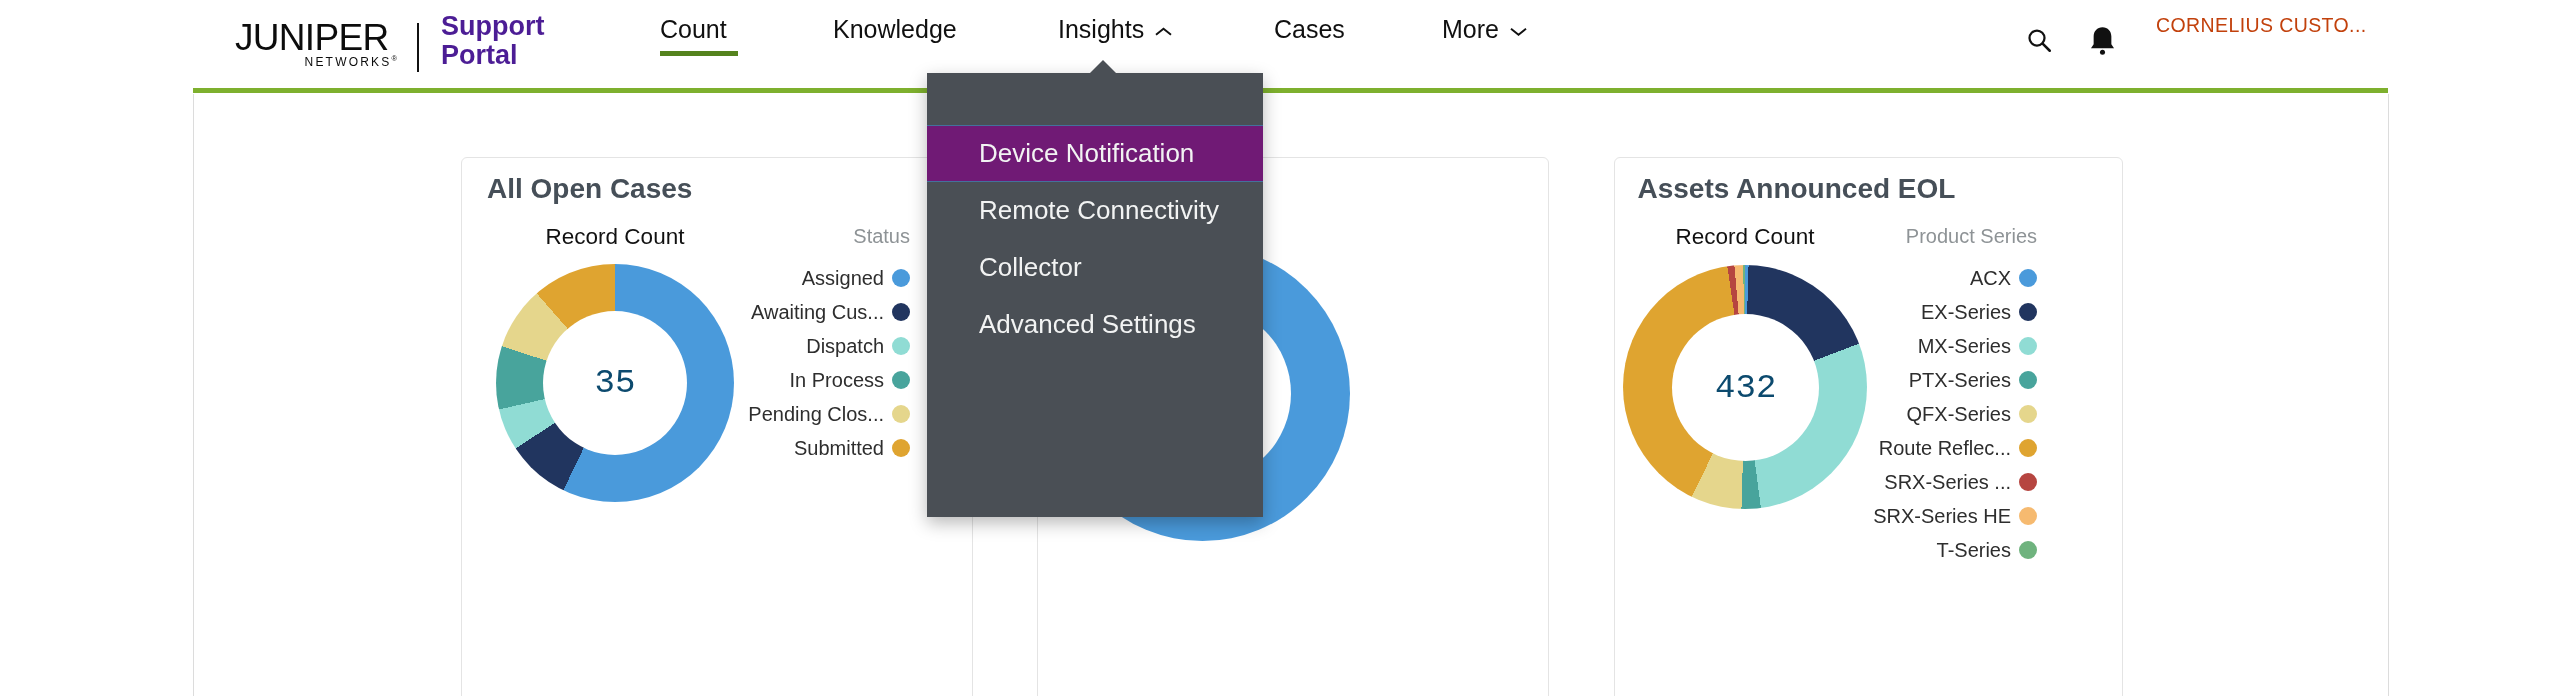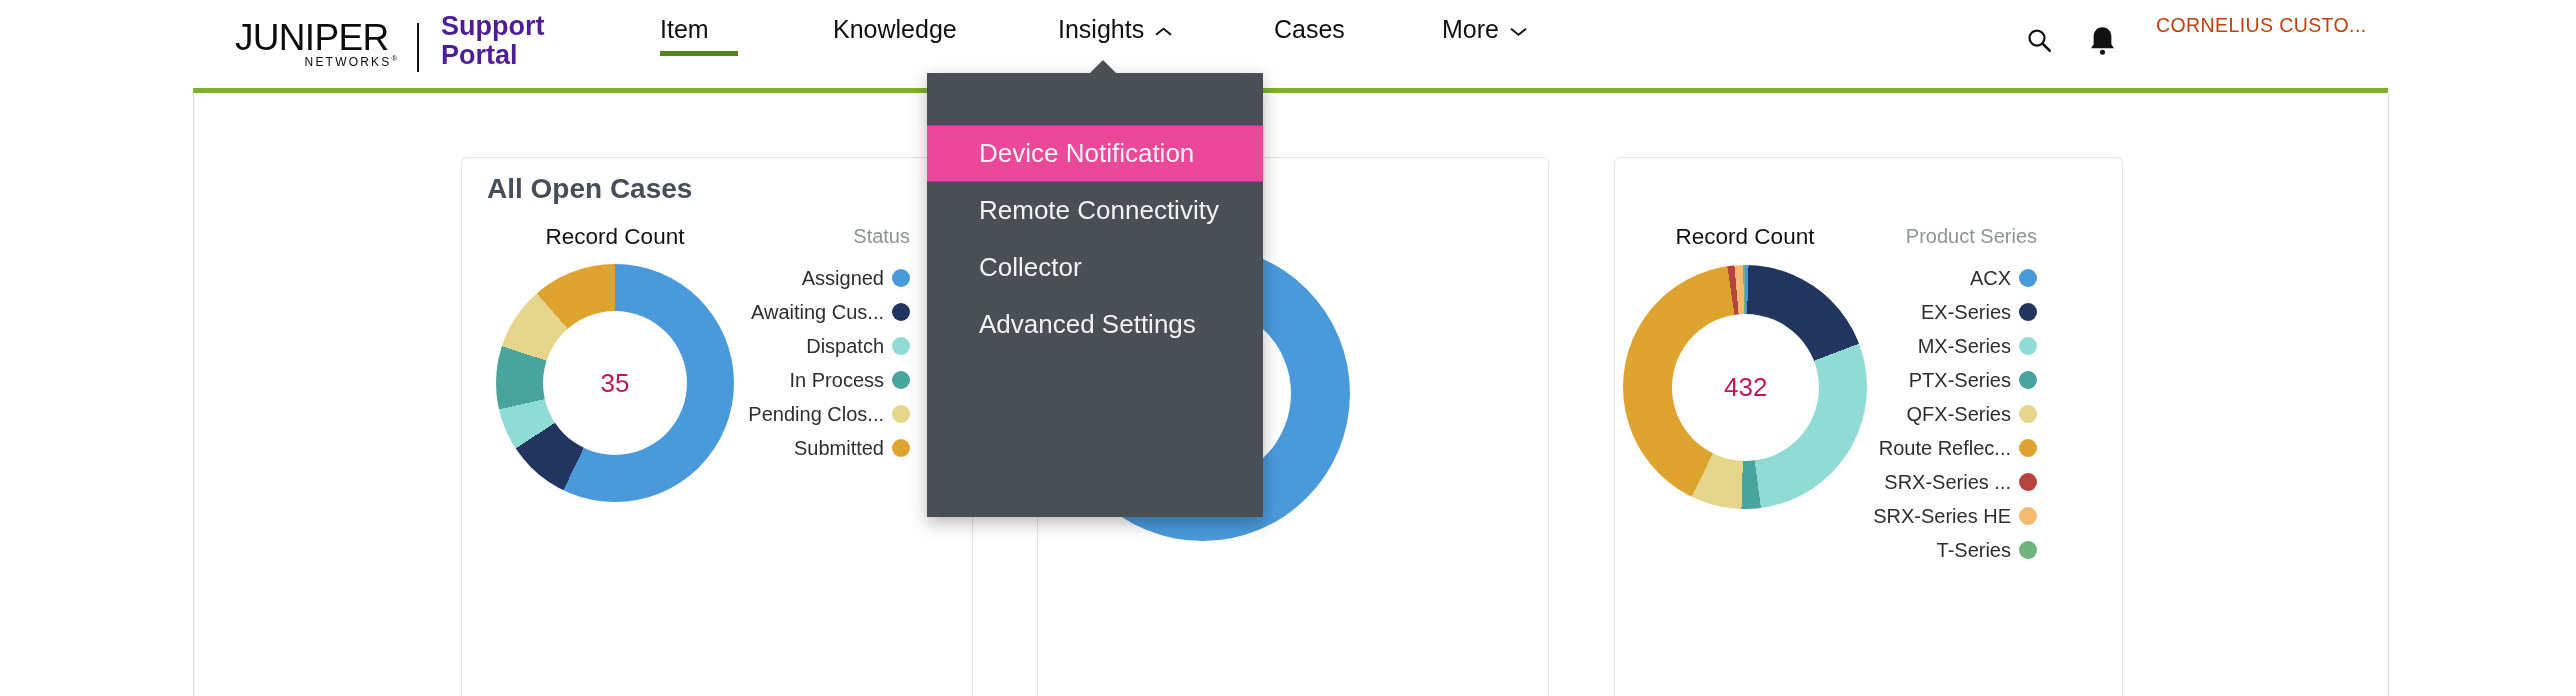--- a/index.html
+++ b/index.html
@@ -26,48 +26,48 @@
   .user-name{left:2156px;top:14px;font-size:19.5px;letter-spacing:0.4px;color:#c2410c;white-space:nowrap;cursor:pointer;}
 
   .green-rule{left:193px;top:88px;width:2195px;height:5.2px;background:#7EB02E;}
   .content-frame{left:193px;top:94px;width:2194px;height:603px;border-left:0.7px solid #DCDCDC;border-right:0.7px solid #DCDCDC;}
 
   
   .card{top:157px;height:554px;background:#fff;border:0.7px solid #E4E4E4;border-radius:6px;}
   .card-title{font-size:28px;font-weight:700;color:#464F58;white-space:nowrap;}
   .chart-title{font-size:22.5px;color:#111;transform:translateX(-50%);white-space:nowrap;}
   .donut{border-radius:50%;}
-  .donut-hole{position:absolute;background:#fff;border-radius:50%;display:flex;align-items:center;justify-content:center;font-size:26px;color:#be185d;}
+  .donut-hole{position:absolute;background:#fff;border-radius:50%;display:flex;align-items:center;justify-content:center;font-size:34px;color:#0c4a6e;font-family:Liberation Mono, monospace;}
   .legend{display:flex;flex-direction:column;align-items:flex-end;}
   .legend-title{font-size:20px;color:#8E9396;height:27px;line-height:27px;margin-bottom:11px;white-space:nowrap;}
   .lrow{display:flex;align-items:center;justify-content:flex-end;gap:8px;height:34px;cursor:pointer;}
   .llabel{font-size:20px;color:#2E2E2E;white-space:nowrap;}
   .ldot{width:18px;height:18px;border-radius:50%;flex:0 0 auto;}
 
   
   .menu-arrow{left:1090px;top:60px;width:0;height:0;border-left:13.5px solid transparent;border-right:13.5px solid transparent;border-bottom:13.5px solid #4A4F55;z-index:30;}
   .menu{left:927px;top:73px;width:336px;height:444px;background:#4A4F55;z-index:25;box-shadow:0 6px 16.5px rgba(0,0,0,.28);}
   .menu ul{list-style:none;margin:0;padding:52px 0 0 0;}
   .menu li{box-sizing:border-box;height:57px;line-height:57px;padding-left:52px;font-size:26px;color:#F2F3F3;cursor:pointer;white-space:nowrap;}
-  .menu li.hl{background:#ec4899;border-top:1.5px solid #44719B;border-bottom:1.5px solid #44719B;line-height:54px;}
+  .menu li.hl{background:#701a75;border-top:1.5px solid #44719B;border-bottom:1.5px solid #44719B;line-height:54px;}
 </style>
 </head>
 <body>
 
 <header>
   <div class="abs logo-brand">JUNIPER</div>
   <div class="abs logo-networks"><span>NETWORKS</span><span class="logo-reg">®</span></div>
   <div class="abs logo-divider"></div>
   <div class="abs logo-product">
     <div class="l1">Support</div>
     <div class="l2">Portal</div>
   </div>
 
   <a class="abs nav-item" style="left:660px">
-      <span>Item</span>
+      <span>Count</span>
     </a>
   <div class="abs nav-underline"></div>
   <a class="abs nav-item" style="left:833px">
       <span>Knowledge</span>
     </a>
   <a class="abs nav-item" style="left:1058px">
       <span>Insights</span>
       <span><svg width="21" height="13.5" viewBox="0 0 28 18">
           <polyline points="4,13 14,5 24,13" fill="none" stroke="#111" stroke-width="2.6"></polyline>
         </svg></span>
@@ -137,20 +137,21 @@
   </div>
 </section>
 
 <section class="abs card" style="left:1037px;width:510px">
   <div class="abs donut" style="left: 16.5px; top: 88px; width: 295px; height: 295px; background: conic-gradient(rgb(74, 154, 219) 0deg, rgb(74, 154, 219) 360deg);">
     <div class="donut-hole" style="left:59px;top:59px;width:177px;height:177px"></div>
   </div>
 </section>
 
 <section class="abs card" style="left:1614px;width:507px">
+  <div class="abs card-title" style="left:22.5px;top:15px">Assets Announced EOL</div>
   <div class="abs chart-title" style="left:130px;top:66px">Record Count</div>
   <div class="abs donut" style="left: 8.2px; top: 107px; width: 244px; height: 244px; background: conic-gradient(rgb(74, 154, 219) 0deg, rgb(74, 154, 219) 1.66667deg, rgb(33, 53, 95) 1.66667deg, rgb(33, 53, 95) 69.1667deg, rgb(144, 220, 212) 69.1667deg, rgb(144, 220, 212) 172.5deg, rgb(72, 164, 156) 172.5deg, rgb(72, 164, 156) 181.667deg, rgb(229, 214, 140) 181.667deg, rgb(229, 214, 140) 205.833deg, rgb(223, 164, 48) 205.833deg, rgb(223, 164, 48) 351.667deg, rgb(182, 69, 64) 351.667deg, rgb(182, 69, 64) 355deg, rgb(246, 186, 112) 355deg, rgb(246, 186, 112) 359.167deg, rgb(111, 179, 126) 359.167deg, rgb(111, 179, 126) 360deg);">
     <div class="donut-hole" style="left:49px;top:49px;width:147px;height:147px">432</div>
   </div>
   <div class="abs legend" style="right:85px;top:65px">
     <div class="legend-title">Product Series</div>
     <div>
         <div class="lrow">
           <span class="llabel">ACX</span>
           <span class="ldot" style="background: rgb(74, 154, 219);"></span>

